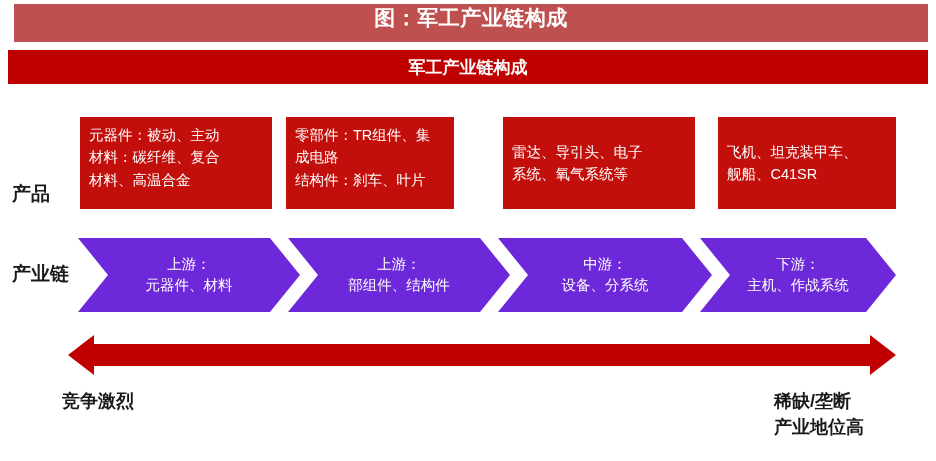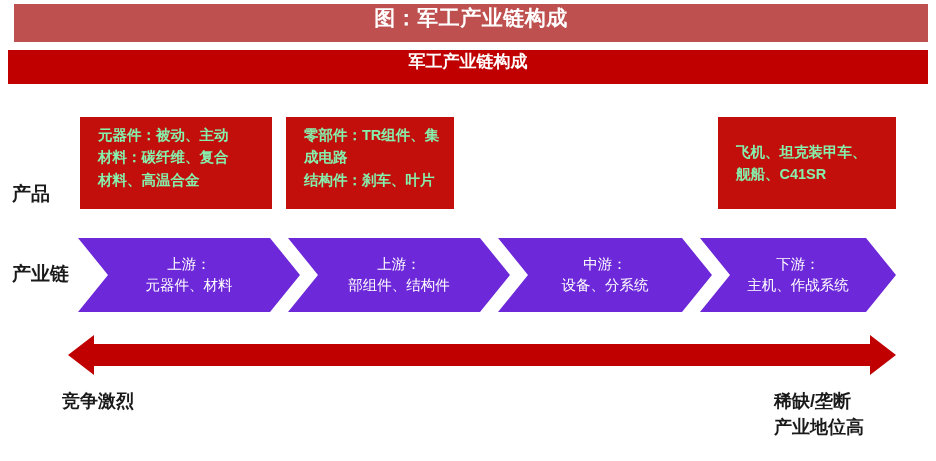--- a/index.html
+++ b/index.html
@@ -36,46 +36,46 @@
     position: absolute;
     left: 8px;
     top: 50px;
     width: 920px;
     height: 34px;
     background: #c00000;
     color: #ffffff;
     font-size: 17px;
     font-weight: bold;
     display: flex;
-    align-items: flex-start;
+    align-items: center;
     justify-content: center;
   }
 
   
   .row-label {
     position: absolute;
     color: #1a1a1a;
     font-size: 19px;
     font-weight: bold;
     white-space: nowrap;
   }
   #label-product { left: 12px; top: 141px; margin-top: 40px; }
   #label-chain   { left: 12px; top: 261px; }
 
   
   .product-box {
     position: absolute;
     top: 117px;
     height: 92px;
     background: #c30f0b;
-    color: #86efac;
+    color: #ffffff;
     font-size: 14.5px;
     line-height: 1.55;
-    padding: 7px 9px 0 18px;
-    font-weight: bold;
+    padding: 7px 9px 0 9px;
+    font-weight: normal;
     overflow: hidden;
   }
   .product-box.mid { padding-top: 24px; }
   .product-box .line { display: block; white-space: nowrap; }
 
   #product-box-0 { left: 80px;  width: 192px; }
   #product-box-1 { left: 286px; width: 168px; }
   #product-box-2 { left: 503px; width: 192px; }
   #product-box-3 { left: 718px; width: 178px; }
 
@@ -157,20 +157,24 @@
     <span class="line">材料：碳纤维、复合</span>
     <span class="line">材料、高温合金</span>
   </div>
 
   <div class="product-box" id="product-box-1">
     <span class="line">零部件：TR组件、集</span>
     <span class="line">成电路</span>
     <span class="line">结构件：刹车、叶片</span>
   </div>
 
+  <div class="product-box mid" id="product-box-2">
+    <span class="line">雷达、导引头、电子</span>
+    <span class="line">系统、氧气系统等</span>
+  </div>
 
   <div class="product-box mid" id="product-box-3">
     <span class="line">飞机、坦克装甲车、</span>
     <span class="line">舰船、C41SR</span>
   </div>
 
   <div class="chev-row">
     <div class="chev first" id="chev-0">
       <span class="l1">上游：</span>
       <span class="l2">元器件、材料</span>

